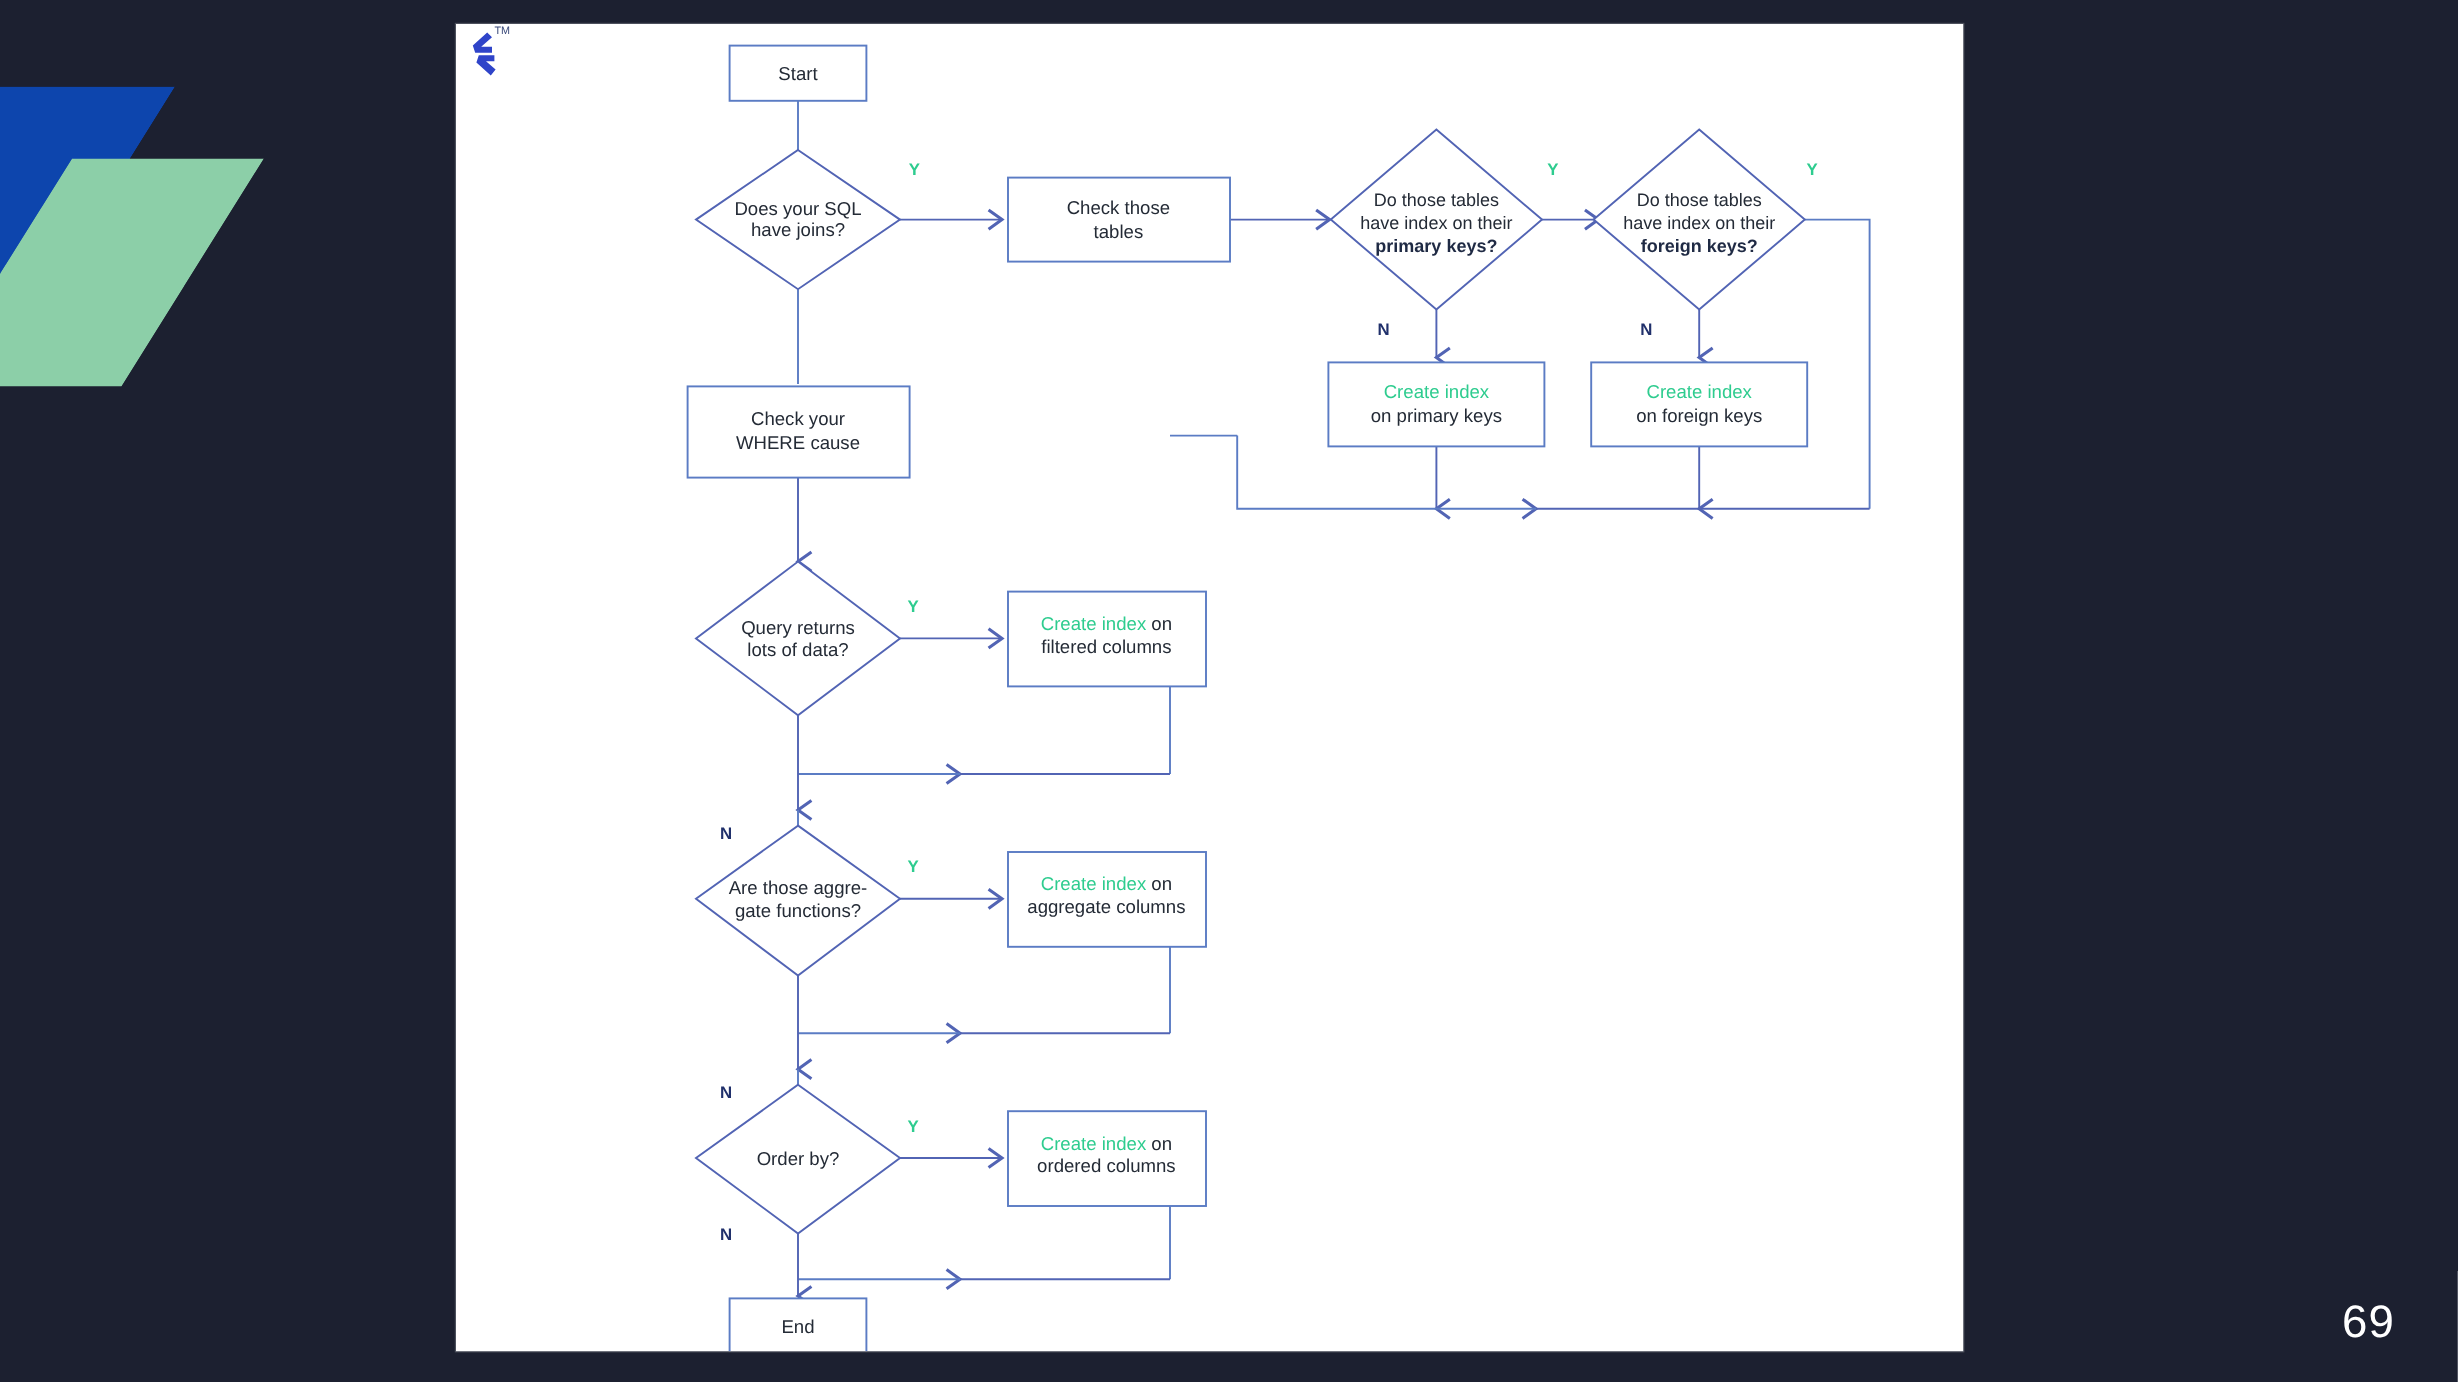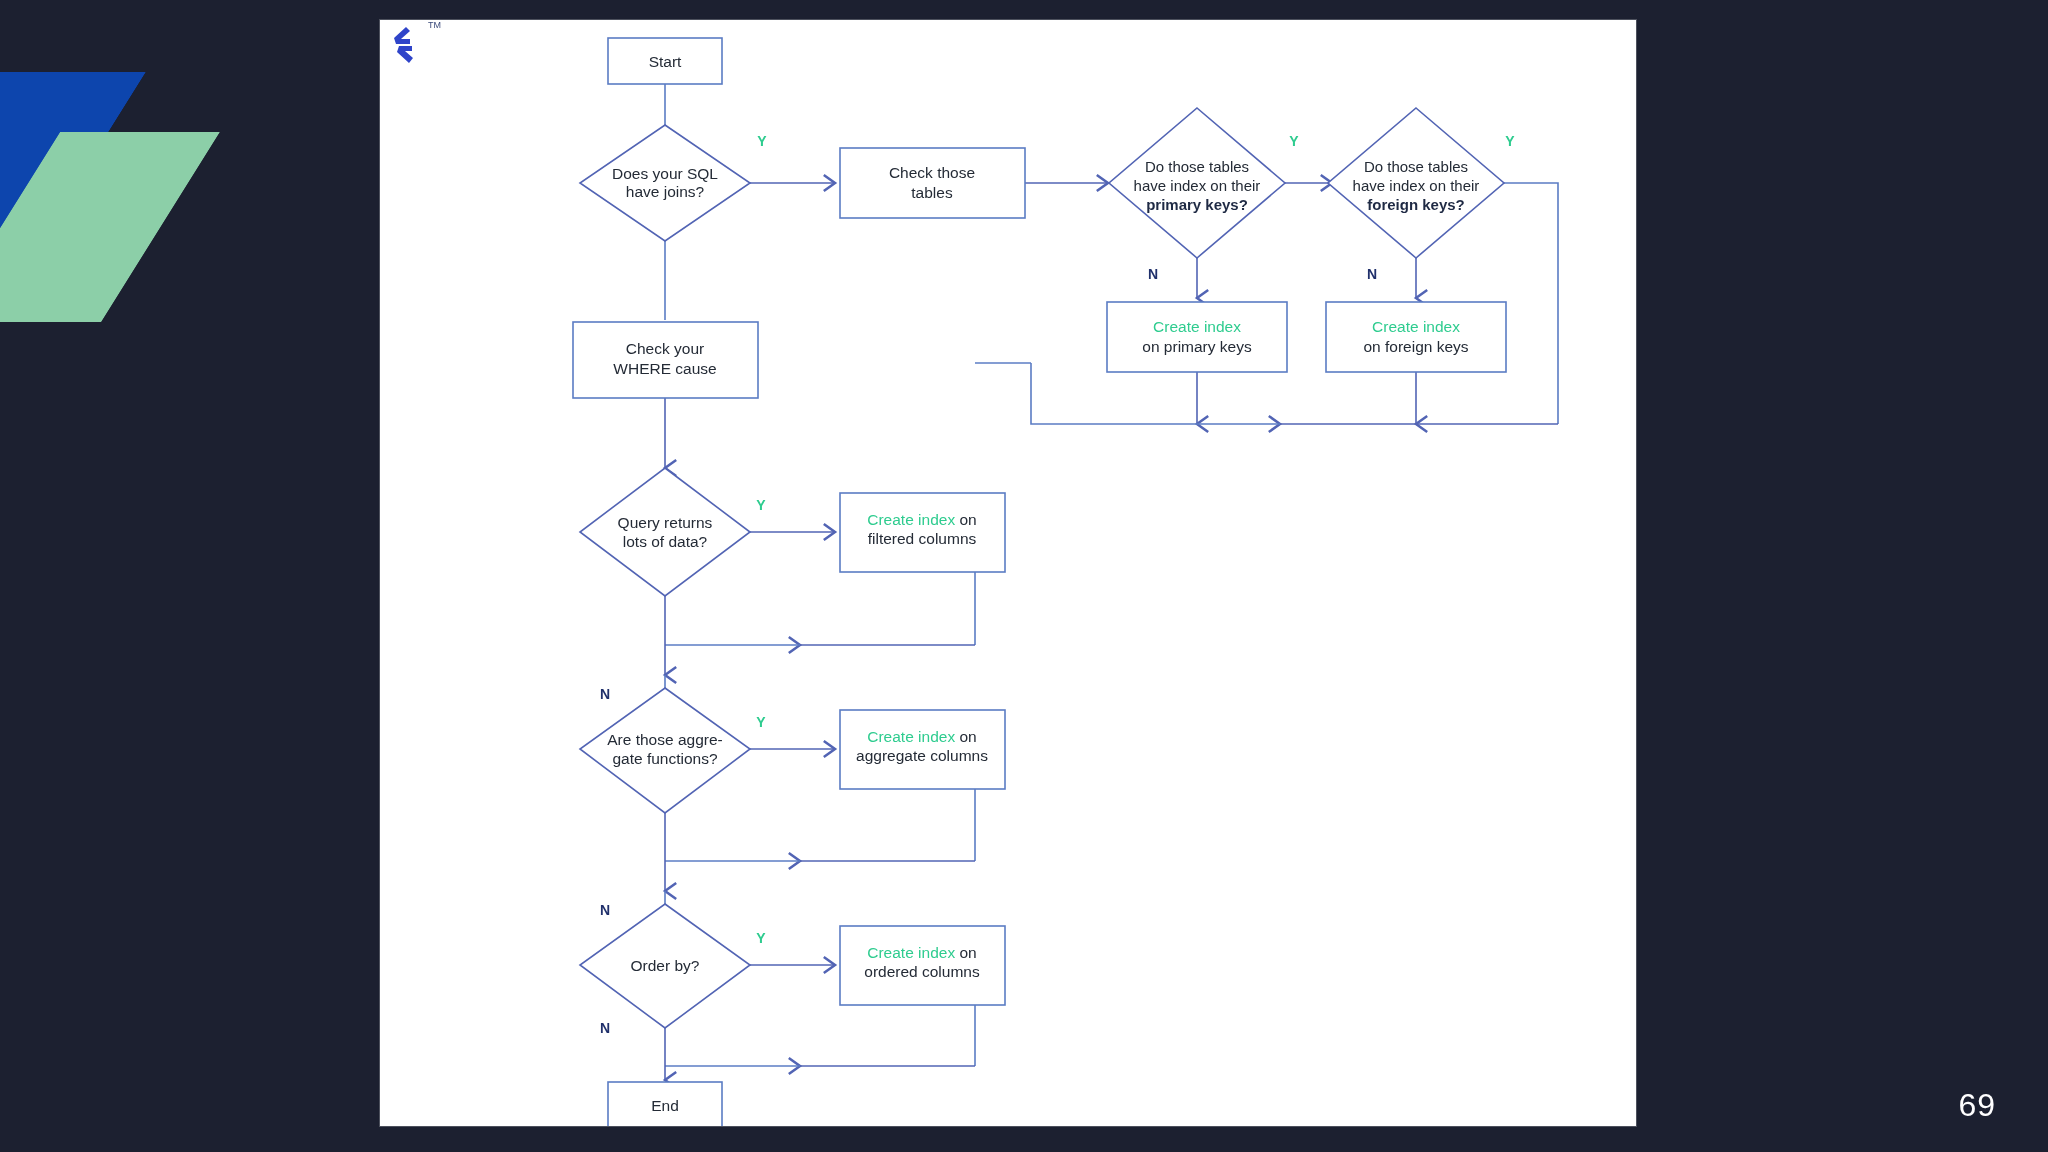--- a/index.html
+++ b/index.html
@@ -21,35 +21,35 @@
   }
   #deco-green{
     position:absolute;left:60px;top:132px;width:160px;height:190px;
     background:#8ccfa8;
     clip-path:polygon(0 0, 100% 0, 100% 100%, 0 100%);
     transform:skewX(-32deg);
     transform-origin:top left;
   }
   #page-number{
     position:absolute;right:52px;bottom:28px;
-    color:#ffffff;font-size:32px;letter-spacing:1px;
+    color:#ffffff;font-size:38px;letter-spacing:1px;
     font-family:"Liberation Sans", sans-serif;
   }
   
   #slide-canvas{
     position:absolute;left:380px;top:20px;width:1256px;height:1106px;
     background:#ffffff;
     box-shadow:0 0 0 1px rgba(255,255,255,.22);
     overflow:hidden;
   }
   #brand-logo{
     position:absolute;left:6px;top:2px;width:46px;height:46px;
   }
   #brand-tm{
-    position:absolute;left:48px;top:0px;
+    position:absolute;left:32px;top:0px;
     font-size:9px;color:#3b4a7a;font-family:Liberation Sans, sans-serif;
   }
   
   #flow-svg{position:absolute;left:0;top:0;width:1256px;height:1106px;}
   .node-box{fill:#ffffff;stroke:#5b7cc4;stroke-width:1.6;}
   .node-diamond{fill:#ffffff;stroke:#5264b4;stroke-width:1.6;}
   .edge{fill:none;stroke:#5b7cc4;stroke-width:1.6;}
   .edge-arrow{fill:none;stroke:#5264b4;stroke-width:1.6;}
   .t-node{
     font-family:"Liberation Sans", sans-serif;

